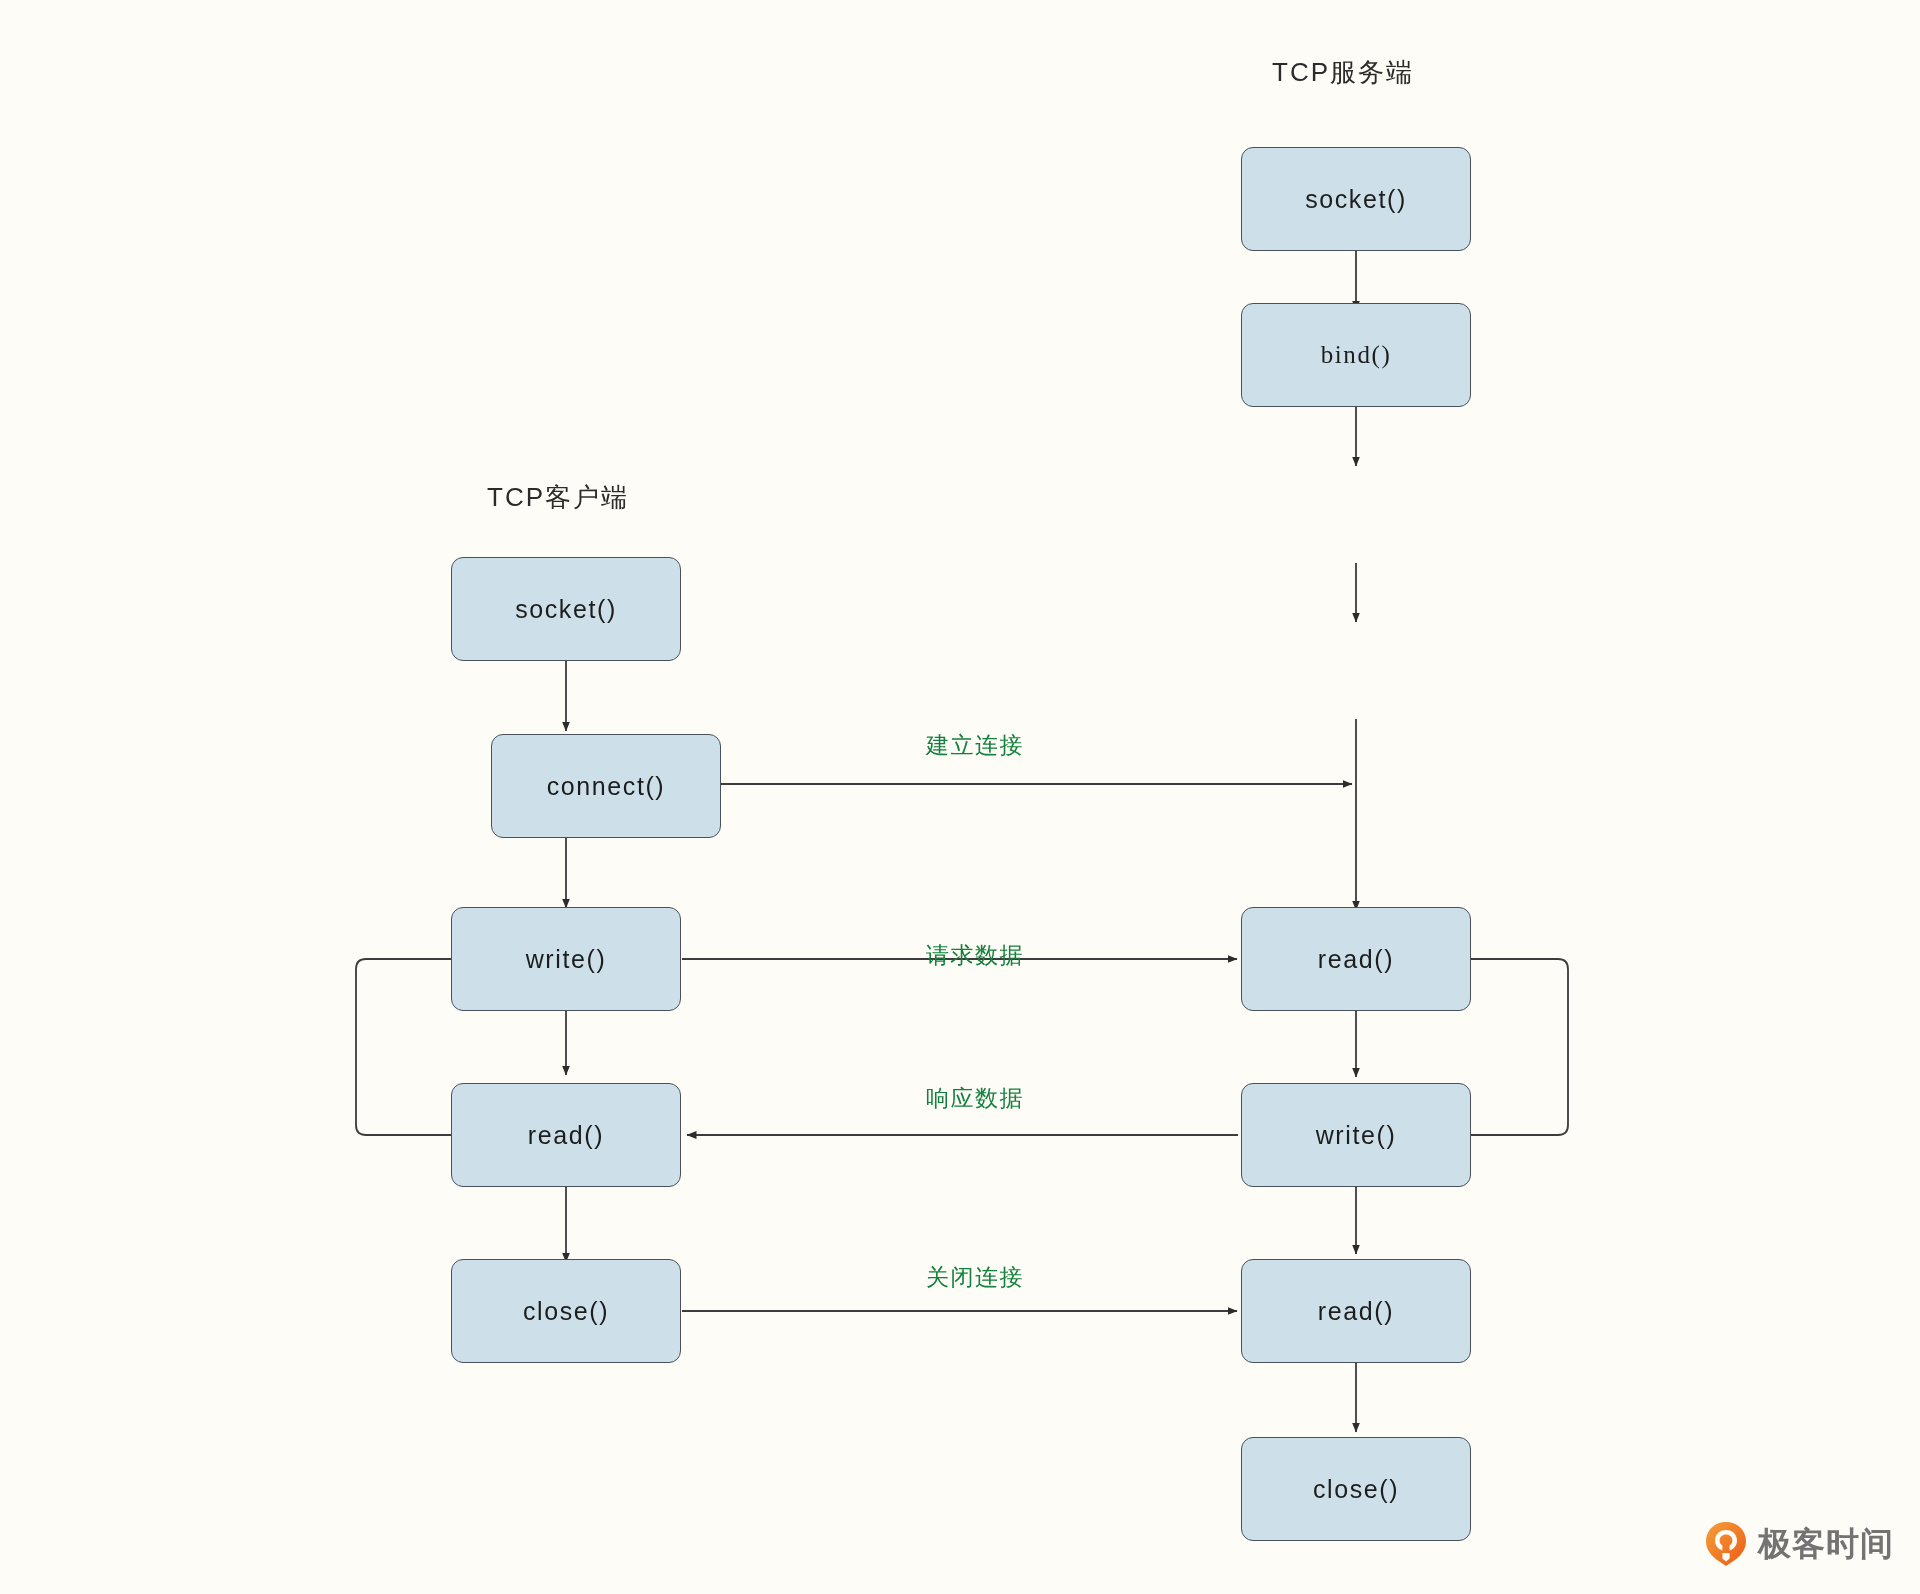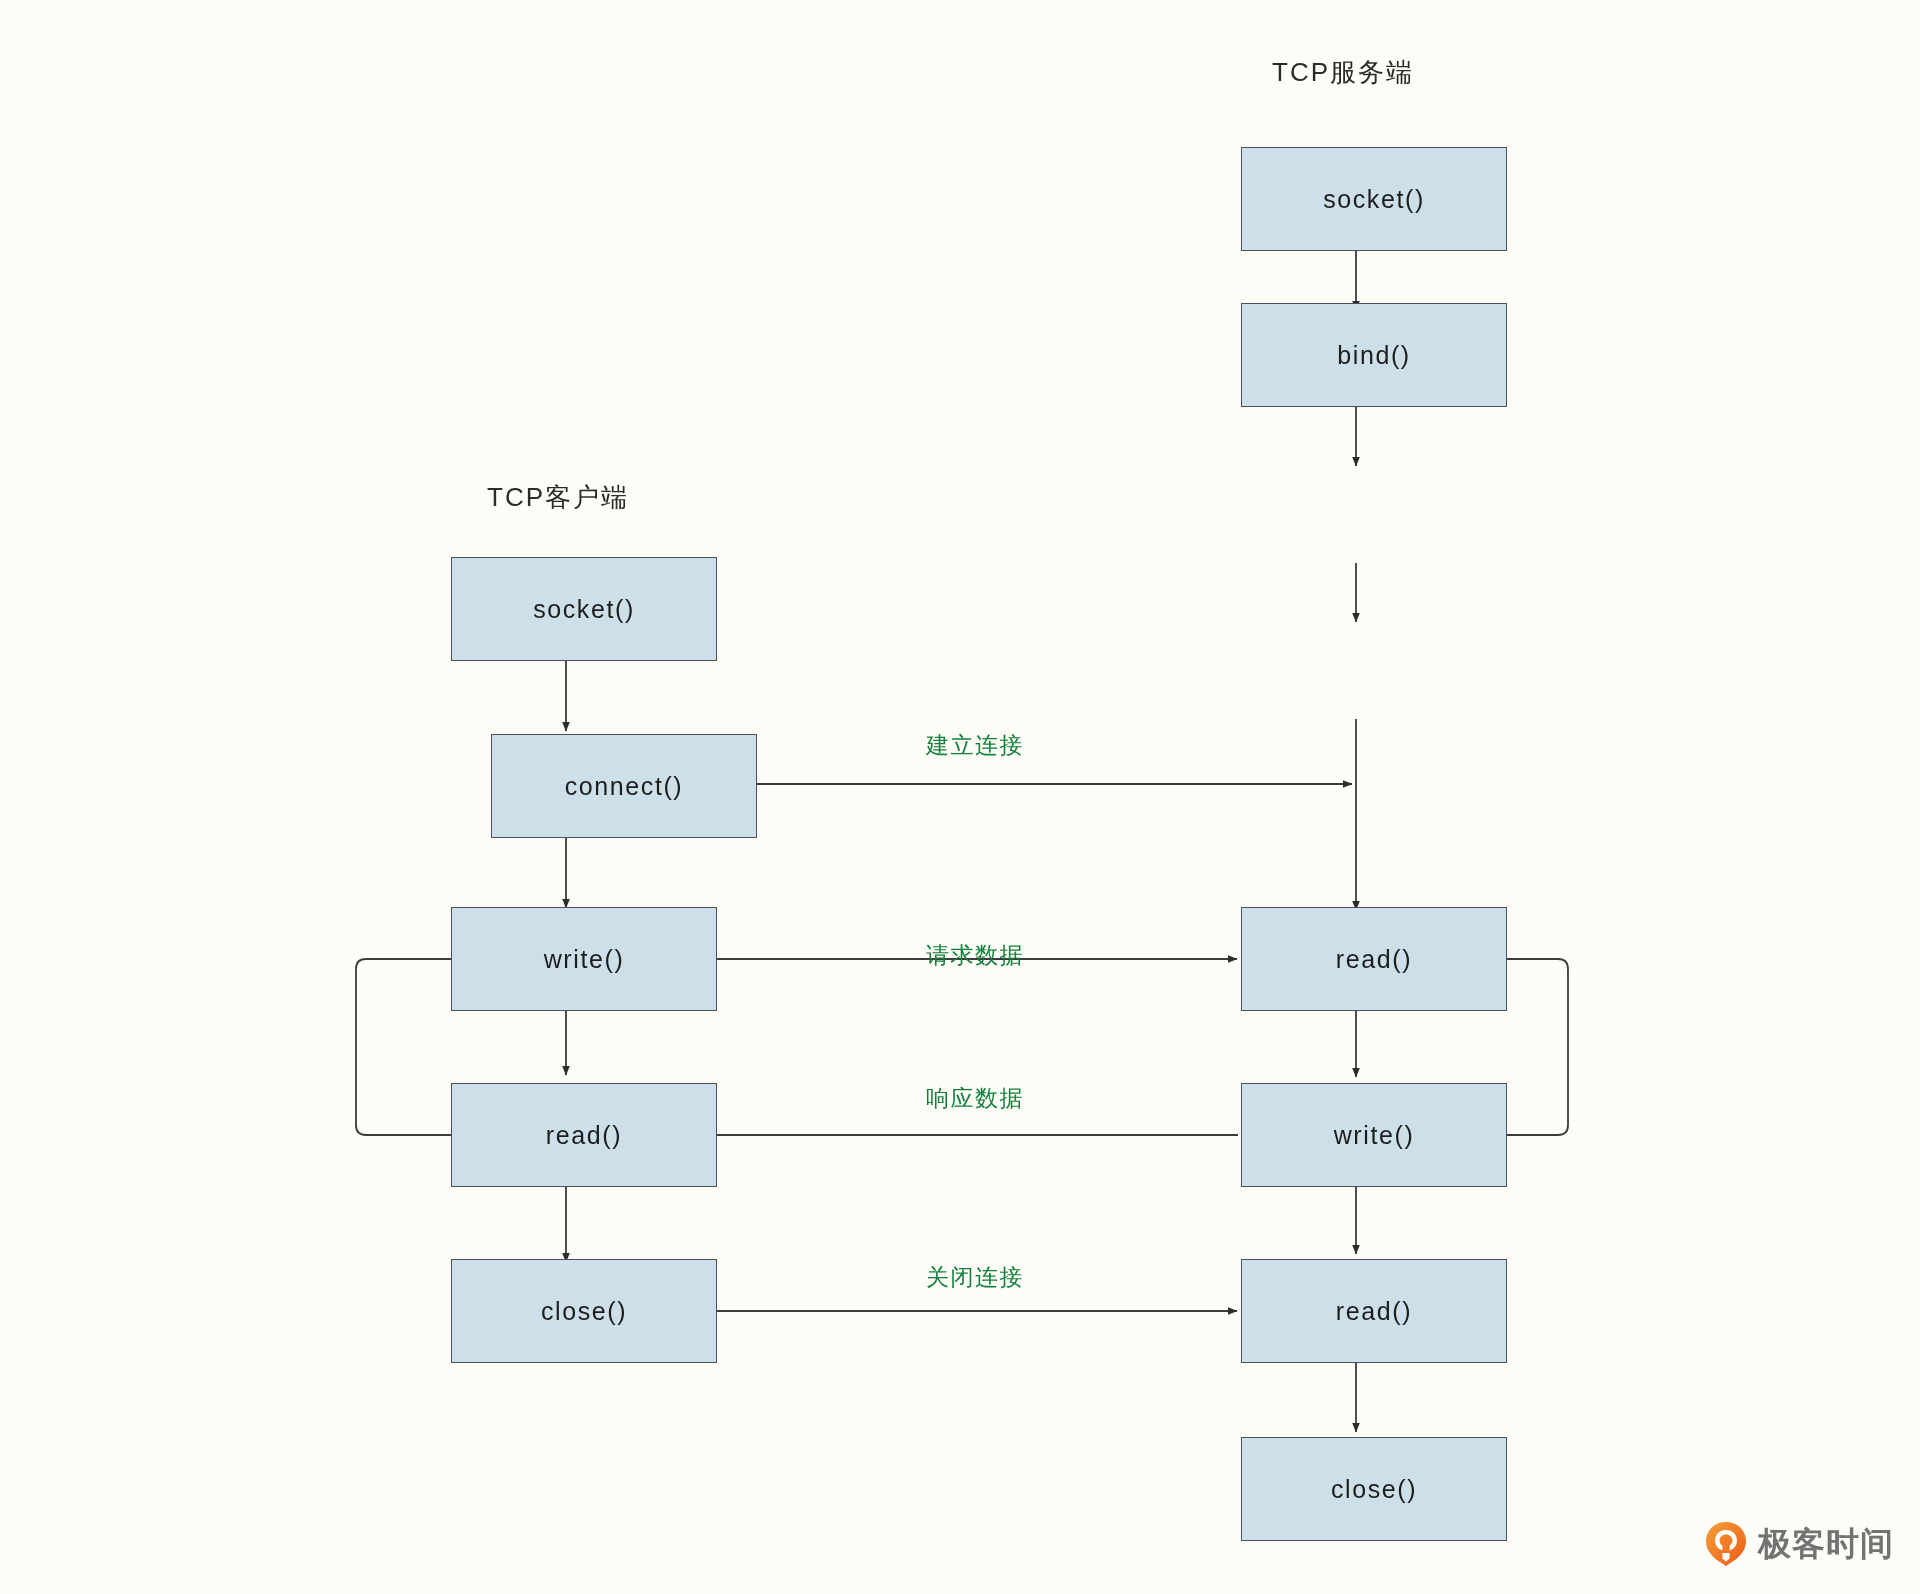--- a/index.html
+++ b/index.html
@@ -27,25 +27,25 @@
   .col-title {
     position: absolute;
     font-size: 26px;
     letter-spacing: 2px;
     color: #2b2b2b;
     white-space: nowrap;
     font-family: "Liberation Sans", "DejaVu Sans", sans-serif;
   }
   .node {
     position: absolute;
-    width: 266px;
+    width: 230px;
     height: 104px;
     background: #cde0ea;
     border: 1.6px solid #49525a;
-    border-radius: 0;
+    border-radius: 12px;
     box-sizing: border-box;
     display: flex;
     align-items: center;
     justify-content: center;
     font-size: 25px;
     letter-spacing: 1.6px;
     color: #1d1d1d;
     font-family: "Liberation Sans", "DejaVu Sans", sans-serif;
   }
   .edge-label {
@@ -118,21 +118,21 @@
       <path d="M451,1135 L366,1135 Q356,1135 356,1125 L356,969 Q356,959 366,959 L545,959" marker-end="url(#arrow)"></path>
 
       <path d="M1471,1135 L1558,1135 Q1568,1135 1568,1125 L1568,969 Q1568,959 1558,959 L1377,959" marker-end="url(#arrow)"></path>
     </g>
   </svg>
 
   <div class="col-title" style="left:487px; top:480px;">TCP客户端</div>
   <div class="col-title" style="left:1272px; top:55px;">TCP服务端</div>
 
   <div class="node" style="left:1241px; top:147px;">socket()</div>
-  <div class="node" style="left:1241px; top:303px;">bind()</div>
+  <div class="node" style="left:1241px; top:303px;font-family:Liberation Serif, serif;">bind()</div>
   <div class="node" style="left:1241px; top:907px;">read()</div>
   <div class="node" style="left:1241px; top:1083px;">write()</div>
   <div class="node" style="left:1241px; top:1259px;">read()</div>
   <div class="node" style="left:1241px; top:1437px;">close()</div>
 
   <div class="node" style="left:451px; top:557px;">socket()</div>
   <div class="node" style="left:451px; top:734px;margin-left:40px;">connect()</div>
   <div class="node" style="left:451px; top:907px;">write()</div>
   <div class="node" style="left:451px; top:1083px;">read()</div>
   <div class="node" style="left:451px; top:1259px;">close()</div>

